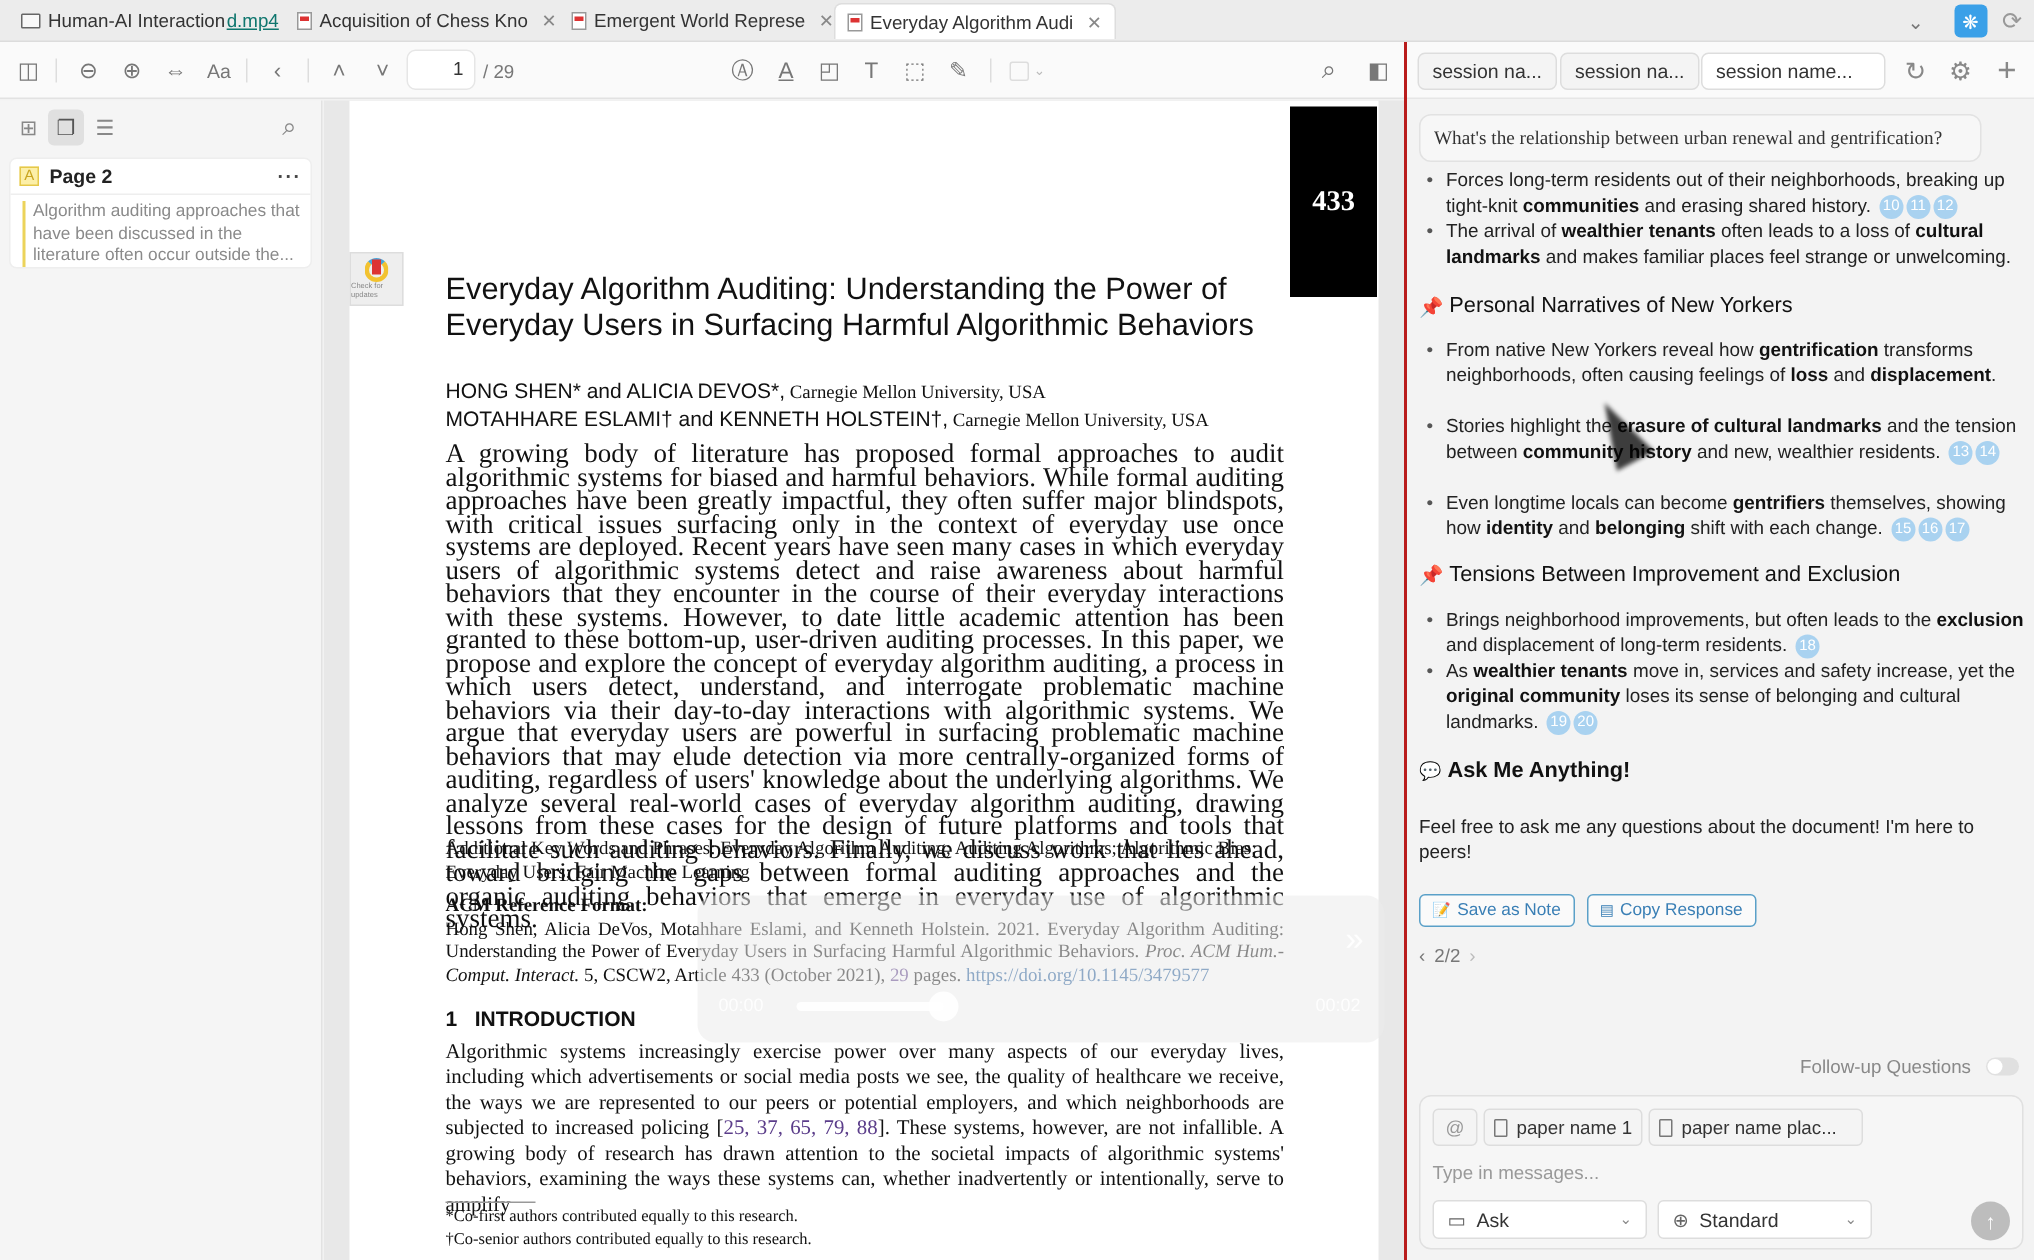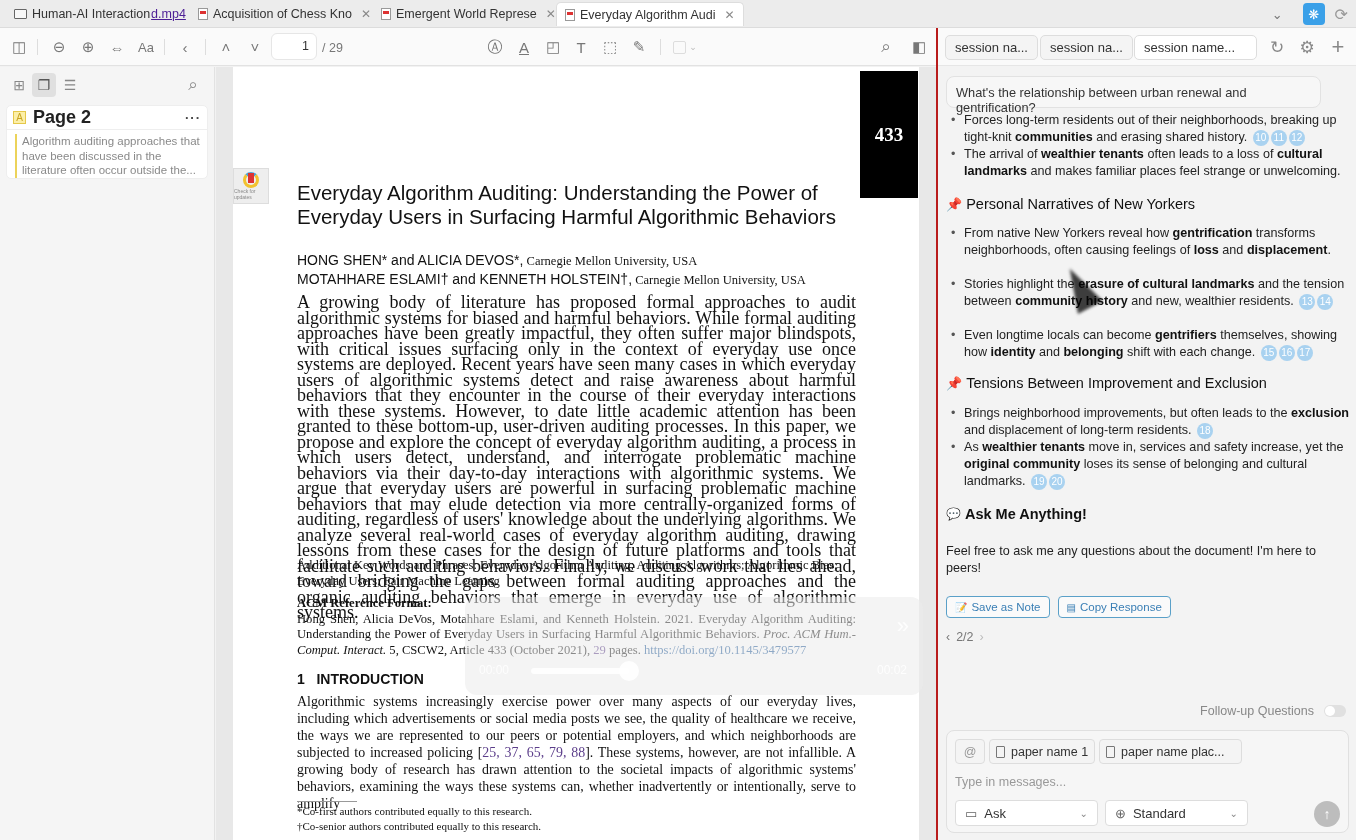--- a/index.html
+++ b/index.html
@@ -17,21 +17,21 @@
 .tb-icon{position:absolute;top:9px;width:20px;height:20px;display:flex;align-items:center;justify-content:center;color:#777;font-size:15px;}
 .tb-sep{position:absolute;top:11px;width:1px;height:16px;background:#ddd;}
 .page-input{position:absolute;left:271px;top:5px;width:46px;height:27px;border:1px solid #e6e6e6;border-radius:6px;background:#fff;font-size:12.5px;text-align:right;padding-right:7px;line-height:25px;color:#333;}
 .page-total{position:absolute;left:322px;top:13px;font-size:12.5px;color:#777;}
 .sidebar{position:absolute;left:0;top:67px;width:215px;height:773px;background:#f5f5f5;border-right:1px solid #e2e2e2;}
 .sb-mode{position:absolute;top:6px;width:24px;height:24px;display:flex;align-items:center;justify-content:center;color:#888;font-size:14px;border-radius:4px;}
 .sb-mode.active{background:#e0e0e0;color:#555;}
 .note-card{position:absolute;left:6px;top:38px;width:202px;height:74px;background:#fff;border-radius:5px;border:1px solid #eee;}
 .note-head{height:24px;display:flex;align-items:center;padding:0 6px;border-bottom:1px solid #eee;}
 .note-a{width:13px;height:13px;background:#fcefa8;border:1px solid #e5c84a;color:#c9a520;font-size:10px;display:flex;align-items:center;justify-content:center;margin-right:7px;}
-.note-title{font-weight:bold;font-size:18px;color:#222;}
+.note-title{font-weight:bold;font-size:13px;color:#222;}
 .note-more{margin-left:auto;font-size:13px;color:#444;letter-spacing:1px;font-weight:bold;}
 .note-body{margin:4px 0 0 8px;border-left:2px solid #ecd35a;padding-left:5px;font-size:11.5px;color:#8a8a8a;line-height:14.5px;width:186px;}
 .doc-area{position:absolute;left:216px;top:67px;width:720px;height:773px;background:#e8e8e8;overflow:hidden;}
 .page{position:absolute;left:17px;top:0;width:686px;height:800px;background:#fff;font-family:"Liberation Serif",serif;color:#111;}
 .art-num{position:absolute;left:627px;top:4px;width:58px;height:127px;background:#000;color:#fff;font-size:19px;font-weight:bold;display:flex;align-items:center;justify-content:center;}
 .crossmark{position:absolute;left:0;top:101px;width:36px;height:36px;background:#eee;border:1px solid #ddd;display:flex;flex-direction:column;align-items:center;justify-content:center;}
 .crossmark .dot{width:16px;height:16px;border-radius:50%;border:3px solid #f2c230;border-top-color:#4aa5d8;position:relative;}
 .crossmark .dot::after{content:"";position:absolute;left:2px;top:-2px;width:6px;height:10px;background:#d33;}
 .crossmark .lbl{font-size:5px;color:#888;font-family:"Liberation Sans",sans-serif;}
 .ptitle{position:absolute;left:64px;top:114px;width:600px;font-family:"Liberation Sans",sans-serif;font-size:20.5px;line-height:24px;color:#111;}
@@ -51,21 +51,21 @@
 .player .t0{position:absolute;left:14px;top:66px;font-family:"Liberation Sans",sans-serif;font-size:12px;color:rgba(255,255,255,0.85);}
 .player .t1{position:absolute;right:16px;top:66px;font-family:"Liberation Sans",sans-serif;font-size:12px;color:rgba(255,255,255,0.85);}
 .player .track{position:absolute;left:66px;top:71px;width:108px;height:6px;background:rgba(255,255,255,0.85);border-radius:3px;}
 .player .knob{position:absolute;left:160px;top:64px;width:20px;height:20px;border-radius:50%;background:rgba(255,255,255,0.9);}
 .player .ff{position:absolute;right:14px;top:16px;font-family:"Liberation Sans",sans-serif;font-size:22px;color:rgba(255,255,255,0.85);}
 .chat{position:absolute;left:936px;top:28px;width:420px;height:812px;background:#f3f3f3;border-left:2px solid #b91c1c;}
 .chat-top{position:absolute;left:0;top:0;width:420px;height:38px;background:#fafafa;border-bottom:1px solid #e6e6e6;}
 .sess{position:absolute;top:7px;height:25px;border:1px solid #ddd;border-radius:5px;font-size:13px;color:#333;display:flex;align-items:center;padding:0 9px;background:#f4f4f4;}
 .sess.active{background:#fff;}
 .ct-icon{position:absolute;top:8px;width:22px;height:22px;color:#888;font-size:17px;display:flex;align-items:center;justify-content:center;}
-.q-bubble{position:absolute;left:8px;top:48px;width:375px;height:32px;background:#f7f7f7;border:1px solid #e2e2e2;border-radius:8px;font-size:12.8px;color:#333;padding:8px 9px;}
+.q-bubble{position:absolute;left:8px;top:48px;width:375px;height:32px;background:#f7f7f7;border:1px solid #e2e2e2;border-radius:8px;font-size:12.8px;color:#333;padding:8px 9px;font-family:Liberation Serif, serif;}
 .resp{position:absolute;left:8px;top:84px;width:404px;font-size:12.6px;color:#222;line-height:17px;}
 .resp ul{list-style:none;}
 .resp li{position:relative;padding-left:18px;}
 .resp li::before{content:"•";position:absolute;left:5px;top:0;color:#555;}
 .resp b{font-weight:bold;color:#111;}
 .badge{display:inline-block;width:16px;height:16px;border-radius:50%;background:#a9d2f0;color:#fff;font-size:10px;text-align:center;line-height:16px;margin-left:2px;vertical-align:middle;}
 .h{font-size:14.5px;color:#111;display:flex;align-items:center;gap:4px;}
 .pin{color:#d33;font-size:13px;}
 .btn-row{display:flex;gap:8px;}
 .obtn{border:1px solid #5aa0c8;border-radius:4px;color:#3a7fb5;font-size:11.5px;height:22px;padding:0 8px;display:flex;align-items:center;gap:4px;background:#fafafa;}
@@ -82,21 +82,21 @@
 .send{position:absolute;right:8px;top:70px;width:26px;height:26px;border-radius:50%;background:#bdbdbd;color:#fff;display:flex;align-items:center;justify-content:center;font-size:14px;}
 .cursor{position:absolute;left:1066px;top:266px;width:0;height:0;border-left:14px solid transparent;border-right:14px solid transparent;border-bottom:44px solid rgba(0,0,0,0.75);transform:rotate(-28deg);filter:blur(1.5px);}
 </style>
 </head>
 <body>
 
 <div class="tabbar">
   <div class="tab" style="left:6px;">
     <span class="folder-ico"></span>
     <span>Human-AI Interaction</span>
-      <span style="color:#4c1d95;margin-left:-4px;text-decoration:underline;">d.mp4</span>
+      <span style="color:#0f766e;margin-left:-4px;text-decoration:underline;">d.mp4</span>
   </div>
   <div class="tab" style="left:190px;">
     <span class="pdf-ico"></span>
     <span>Acquisition of Chess Kno</span>
     <span class="close">✕</span>
   </div>
   <div class="tab" style="left:373px;">
     <span class="pdf-ico"></span>
     <span>Emergent World Represe</span>
     <span class="close">✕</span>

